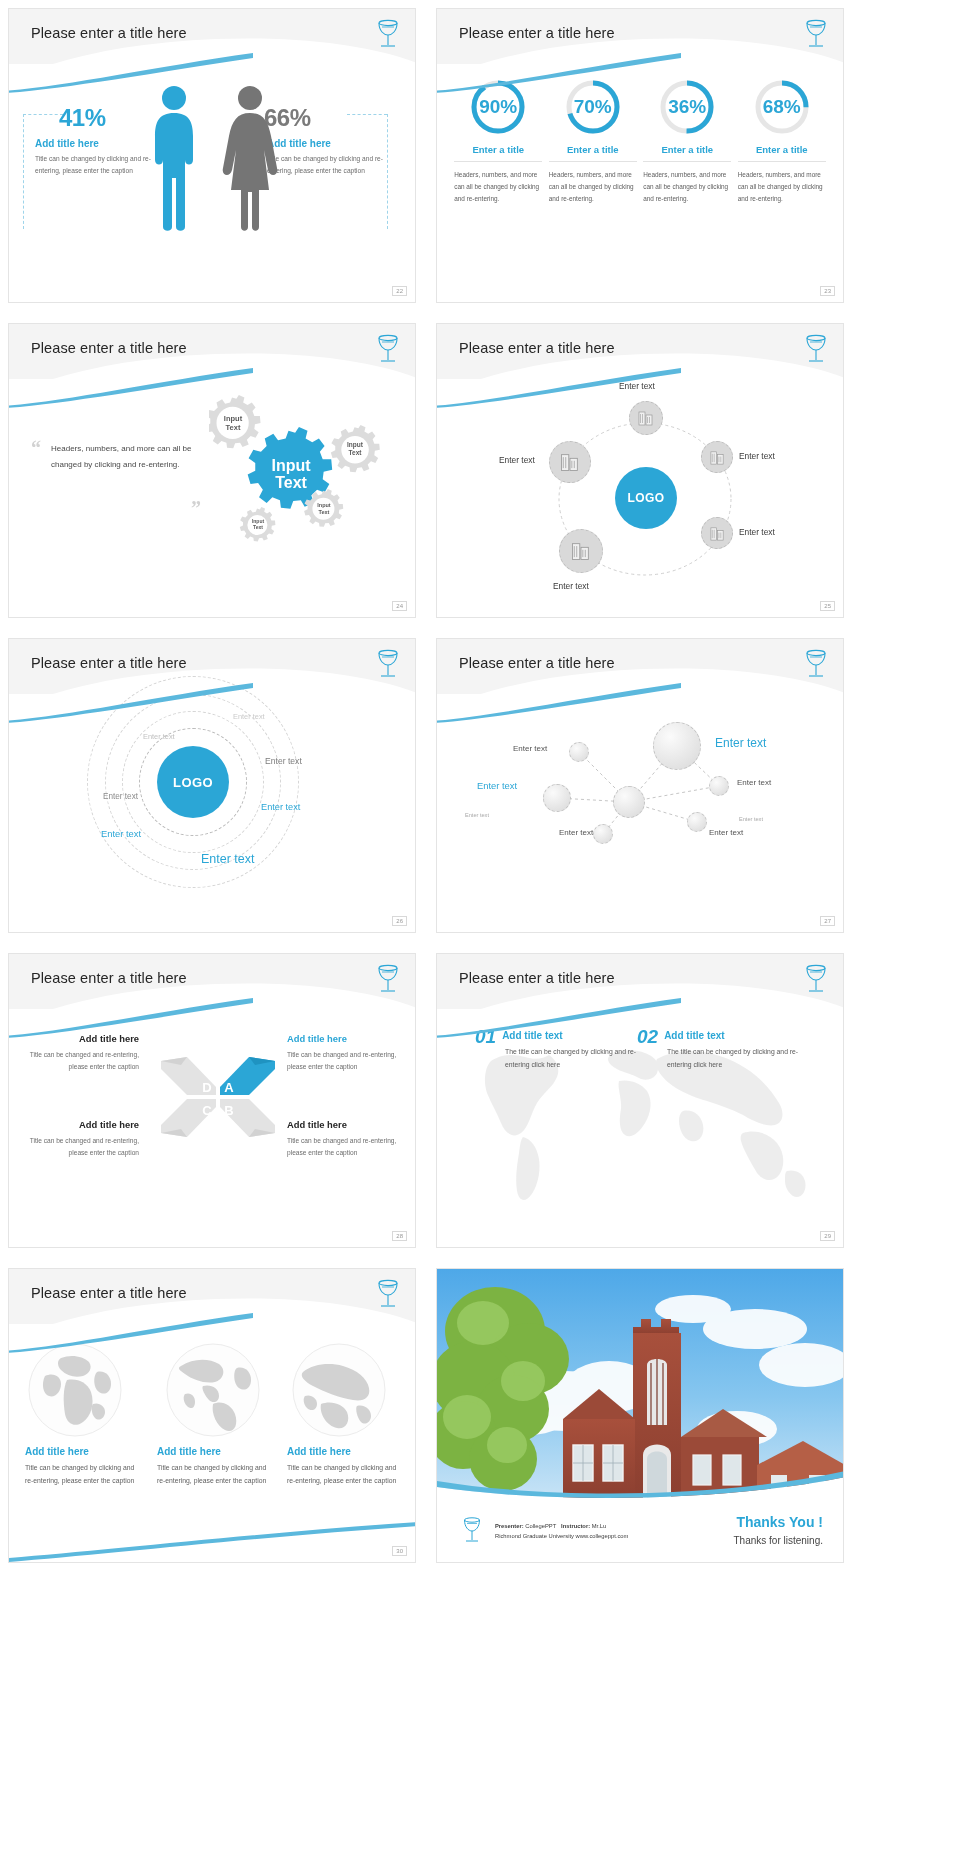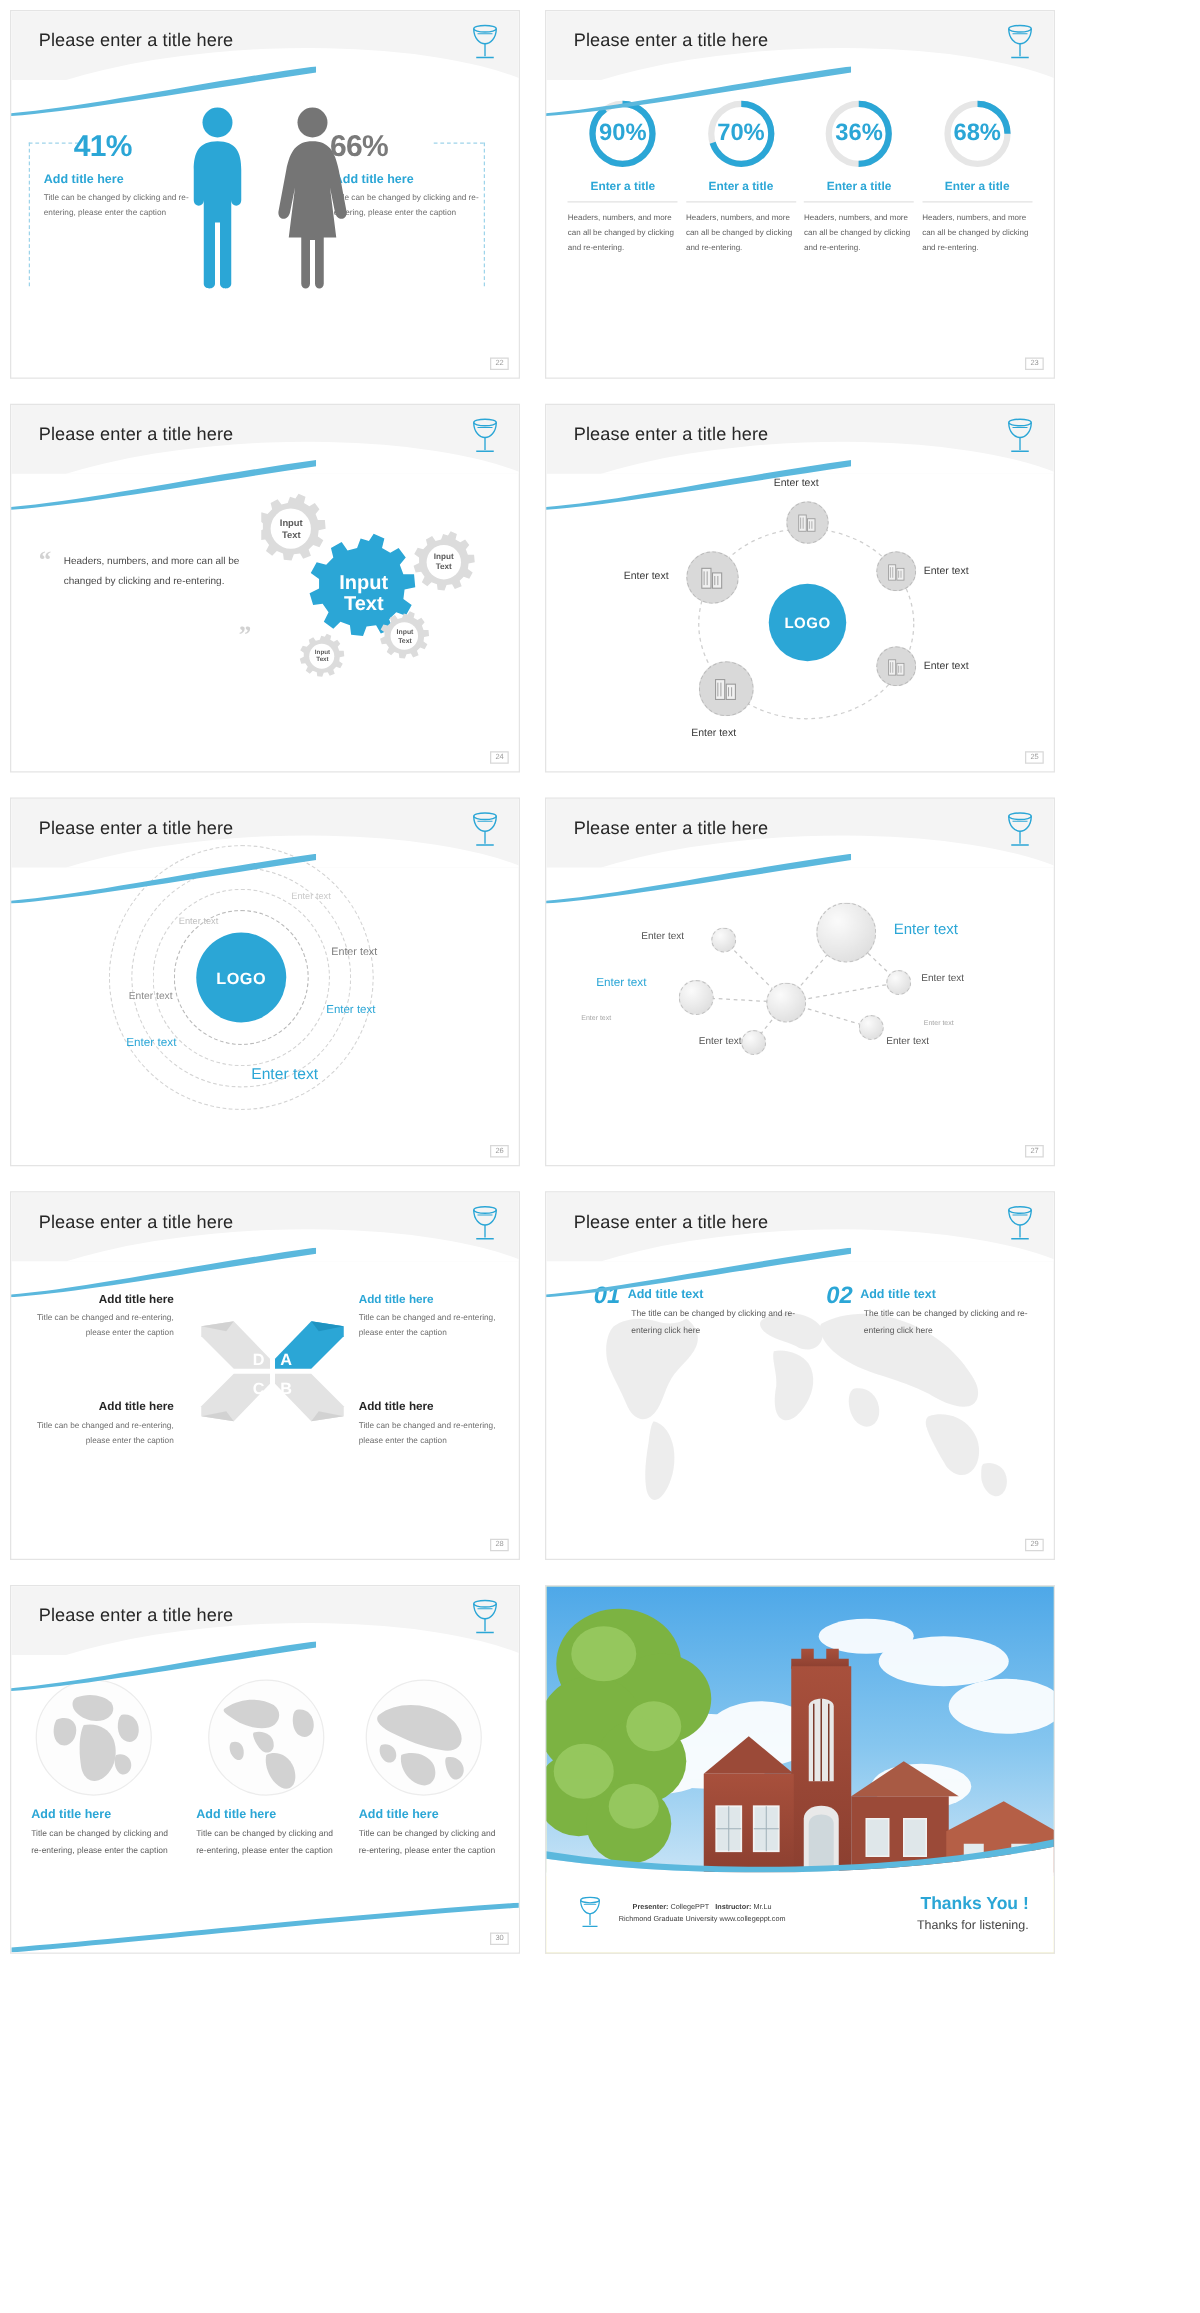--- a/index.html
+++ b/index.html
@@ -125,21 +125,21 @@
   .numitem .num { font-size:19px; font-weight:700; font-style:italic; color:#2ba6d6; float:left; margin-right:6px; line-height:1; }
   .numitem .nt { font-size:10px; font-weight:700; color:#2ba6d6; padding-top:3px; }
   .numitem .np { clear:left; font-size:6.8px; color:#595959; line-height:1.9; margin-left:30px; margin-top:5px; width:150px;}
 
   
   .globe-col { position:absolute; width:118px; text-align:left; }
   .globe-col .gh { font-size:10px; font-weight:700; color:#2ba6d6; margin-bottom:5px; }
   .globe-col .gp { font-size:6.8px; color:#616161; line-height:1.85; }
 
   
-  .photoslide { background:#fef9c3;text-align:center; }
+  .photoslide { background:#bef264; }
   .photo { position:absolute; left:0; top:0; width:100%; height:232px; overflow:hidden; }
   .thanks-footer { position:absolute; left:0; bottom:0; width:100%; height:64px; background:#fff; }
   .presenter { position:absolute; left:58px; bottom:20px; font-size:5.8px; color:#3c3c3c; line-height:1.7; }
   .presenter b { font-weight:700; }
   .thanks-big { position:absolute; right:20px; bottom:32px; font-size:14px; font-weight:700; color:#2ba6d6; }
   .thanks-sub { position:absolute; right:20px; bottom:16px; font-size:10px; color:#454545; }
   .goblet-f { position:absolute; left:24px; bottom:18px; width:22px; height:28px; }
 </style>
 </head>
 <body>
@@ -629,21 +629,21 @@
           <path d="M344 156 C352 154 360 158 362 166 C364 174 360 182 354 182 C348 182 342 174 342 166 C342 160 342 157 344 156 Z"></path>
           <path d="M240 96 C250 94 258 100 260 110 C262 120 256 128 248 126 C240 124 236 114 236 106 C236 100 238 97 240 96 Z"></path>
         </g>
       </svg>
 
       <div class="numitem" style="left:38px;top:18px;">
         <div class="num">01</div>
         <div class="nt">Add title text</div>
         <div class="np">The title can be changed by clicking and re-entering click here</div>
       </div>
-      <div class="numitem" style="left:224px;top:18px;">
+      <div class="numitem" style="left:200px;top:18px;">
         <div class="num">02</div>
         <div class="nt">Add title text</div>
         <div class="np">The title can be changed by clicking and re-entering click here</div>
       </div>
     </div>
     <div class="pagenum">29</div>
   </div>
 
   <div class="slide">
     <div class="hdr">

